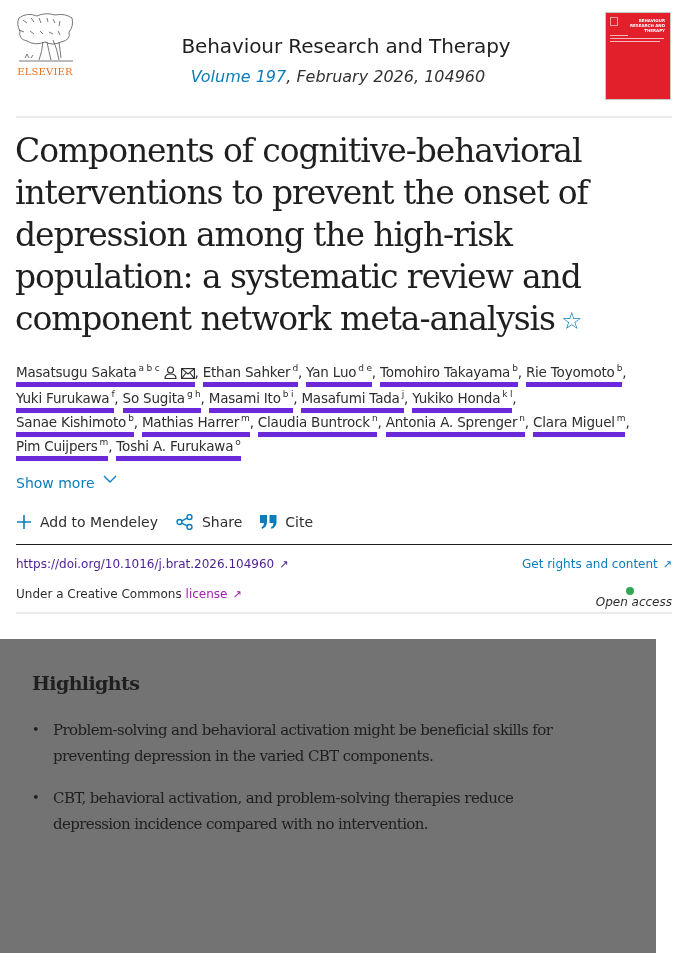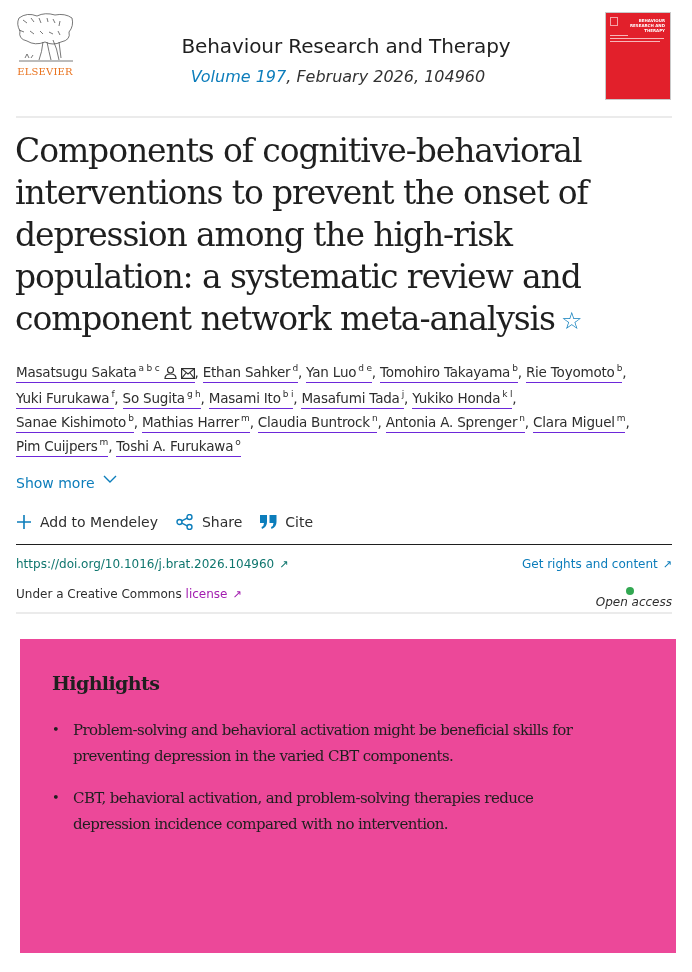--- a/index.html
+++ b/index.html
@@ -19,46 +19,46 @@
   .cover .c-logo { position: absolute; left: 4px; top: 4px; width: 8px; height: 9px; border: 1px solid #f4a3a7; }
   .cover .c-line { position: absolute; left: 4px; height: 1px; background: #f7b6b9; }
   .header-divider { position: absolute; left: 16px; top: 116px; width: 656px; height: 2px; background: #ebebeb; }
 
   
   .article-title { position: absolute; left: 15px; top: 130px; width: 665px; font-family: "DejaVu Serif", serif; font-size: 33px; line-height: 42px; color: #1f1f1f; letter-spacing: -1.1px; font-weight: normal; }
   .star { color: #0c7dbb; font-size: 24px; margin-left: 6px; position: relative; top: -1px; }
 
   
   .authors { position: absolute; left: 16px; top: 360px; width: 660px; font-size: 13.5px; line-height: 24px; color: #2e2e2e; letter-spacing: -0.2px; }
-  .author { display: inline; border-bottom: 1px solid #6d28d9; padding-bottom: 2px; color: #2e2e2e; }
+  .author { display: inline; border-bottom: 5px solid #6d28d9; padding-bottom: 2px; color: #2e2e2e; }
   .author sup { font-size: 9px; vertical-align: 6px; line-height: 0; margin-left: 2px; }
   .author .ai { display: inline-block; vertical-align: -2px; margin-left: 4px; }
   .sep { color: #2e2e2e; }
 
   
   .show-more { position: absolute; left: 16px; top: 475px; font-size: 14px; color: #0c7dbb; display: flex; gap: 8px; }
 
   
   .toolbar { position: absolute; left: 16px; top: 514px; display: flex; align-items: flex-end; font-size: 14px; color: #2e2e2e; }
   .tool { display: flex; align-items: center; margin-right: 18px; }
   .tool svg { margin-right: 8px; }
   .toolbar-rule { position: absolute; left: 16px; top: 544px; width: 656px; height: 1px; background: #1f1f1f; }
 
   
-  .doi { position: absolute; left: 16px; top: 557px; font-size: 12px; color: #0f766e; display: flex; align-items: center; }
+  .doi { position: absolute; left: 16px; top: 557px; font-size: 12px; color: #4c1d95; display: flex; align-items: center; }
   .rights { position: absolute; right: 20px; top: 557px; font-size: 12px; color: #0c7dbb; display: flex; align-items: center; }
   .ext { font-size: 11px; margin-left: 5px; }
   .license { position: absolute; left: 16px; top: 587px; font-size: 12px; color: #2e2e2e; }
   .license a { color: #a21caf; text-decoration: none; }
   .open-access { position: absolute; right: 20px; top: 587px; font-size: 12px; font-style: italic; color: #2e2e2e; display: flex; align-items: center; flex-direction: column; }
   .oa-dot { width: 8px; height: 8px; border-radius: 50%; background: #32a852; margin-right: 8px; }
   .meta-divider { position: absolute; left: 16px; top: 612px; width: 656px; height: 2px; background: #ebebeb; }
 
   
-  .highlights { position: absolute; left: 20px; top: 639px; width: 656px; height: 314px; background: #ec4899; }
+  .highlights { position: absolute; left: 0; top: 639px; width: 656px; height: 314px; background: #737373; }
   .hl-title { position: absolute; left: 32px; top: 33px; font-family: "DejaVu Serif", serif; font-size: 19px; color: #1f1f1f; letter-spacing: -0.6px; }
   .hl-list { position: absolute; left: 32px; top: 78px; width: 540px; list-style: none; }
   .hl-item { position: relative; padding-left: 21px; font-family: "DejaVu Serif", serif; font-size: 15px; line-height: 26px; color: #1f1f1f; letter-spacing: -0.6px; margin-bottom: 16px; }
   .hl-item::before { content: "•"; position: absolute; left: 0; top: 0; font-size: 13px; }
 </style>
 </head>
 <body>
 
 <div class="header">
   <div class="logo">

